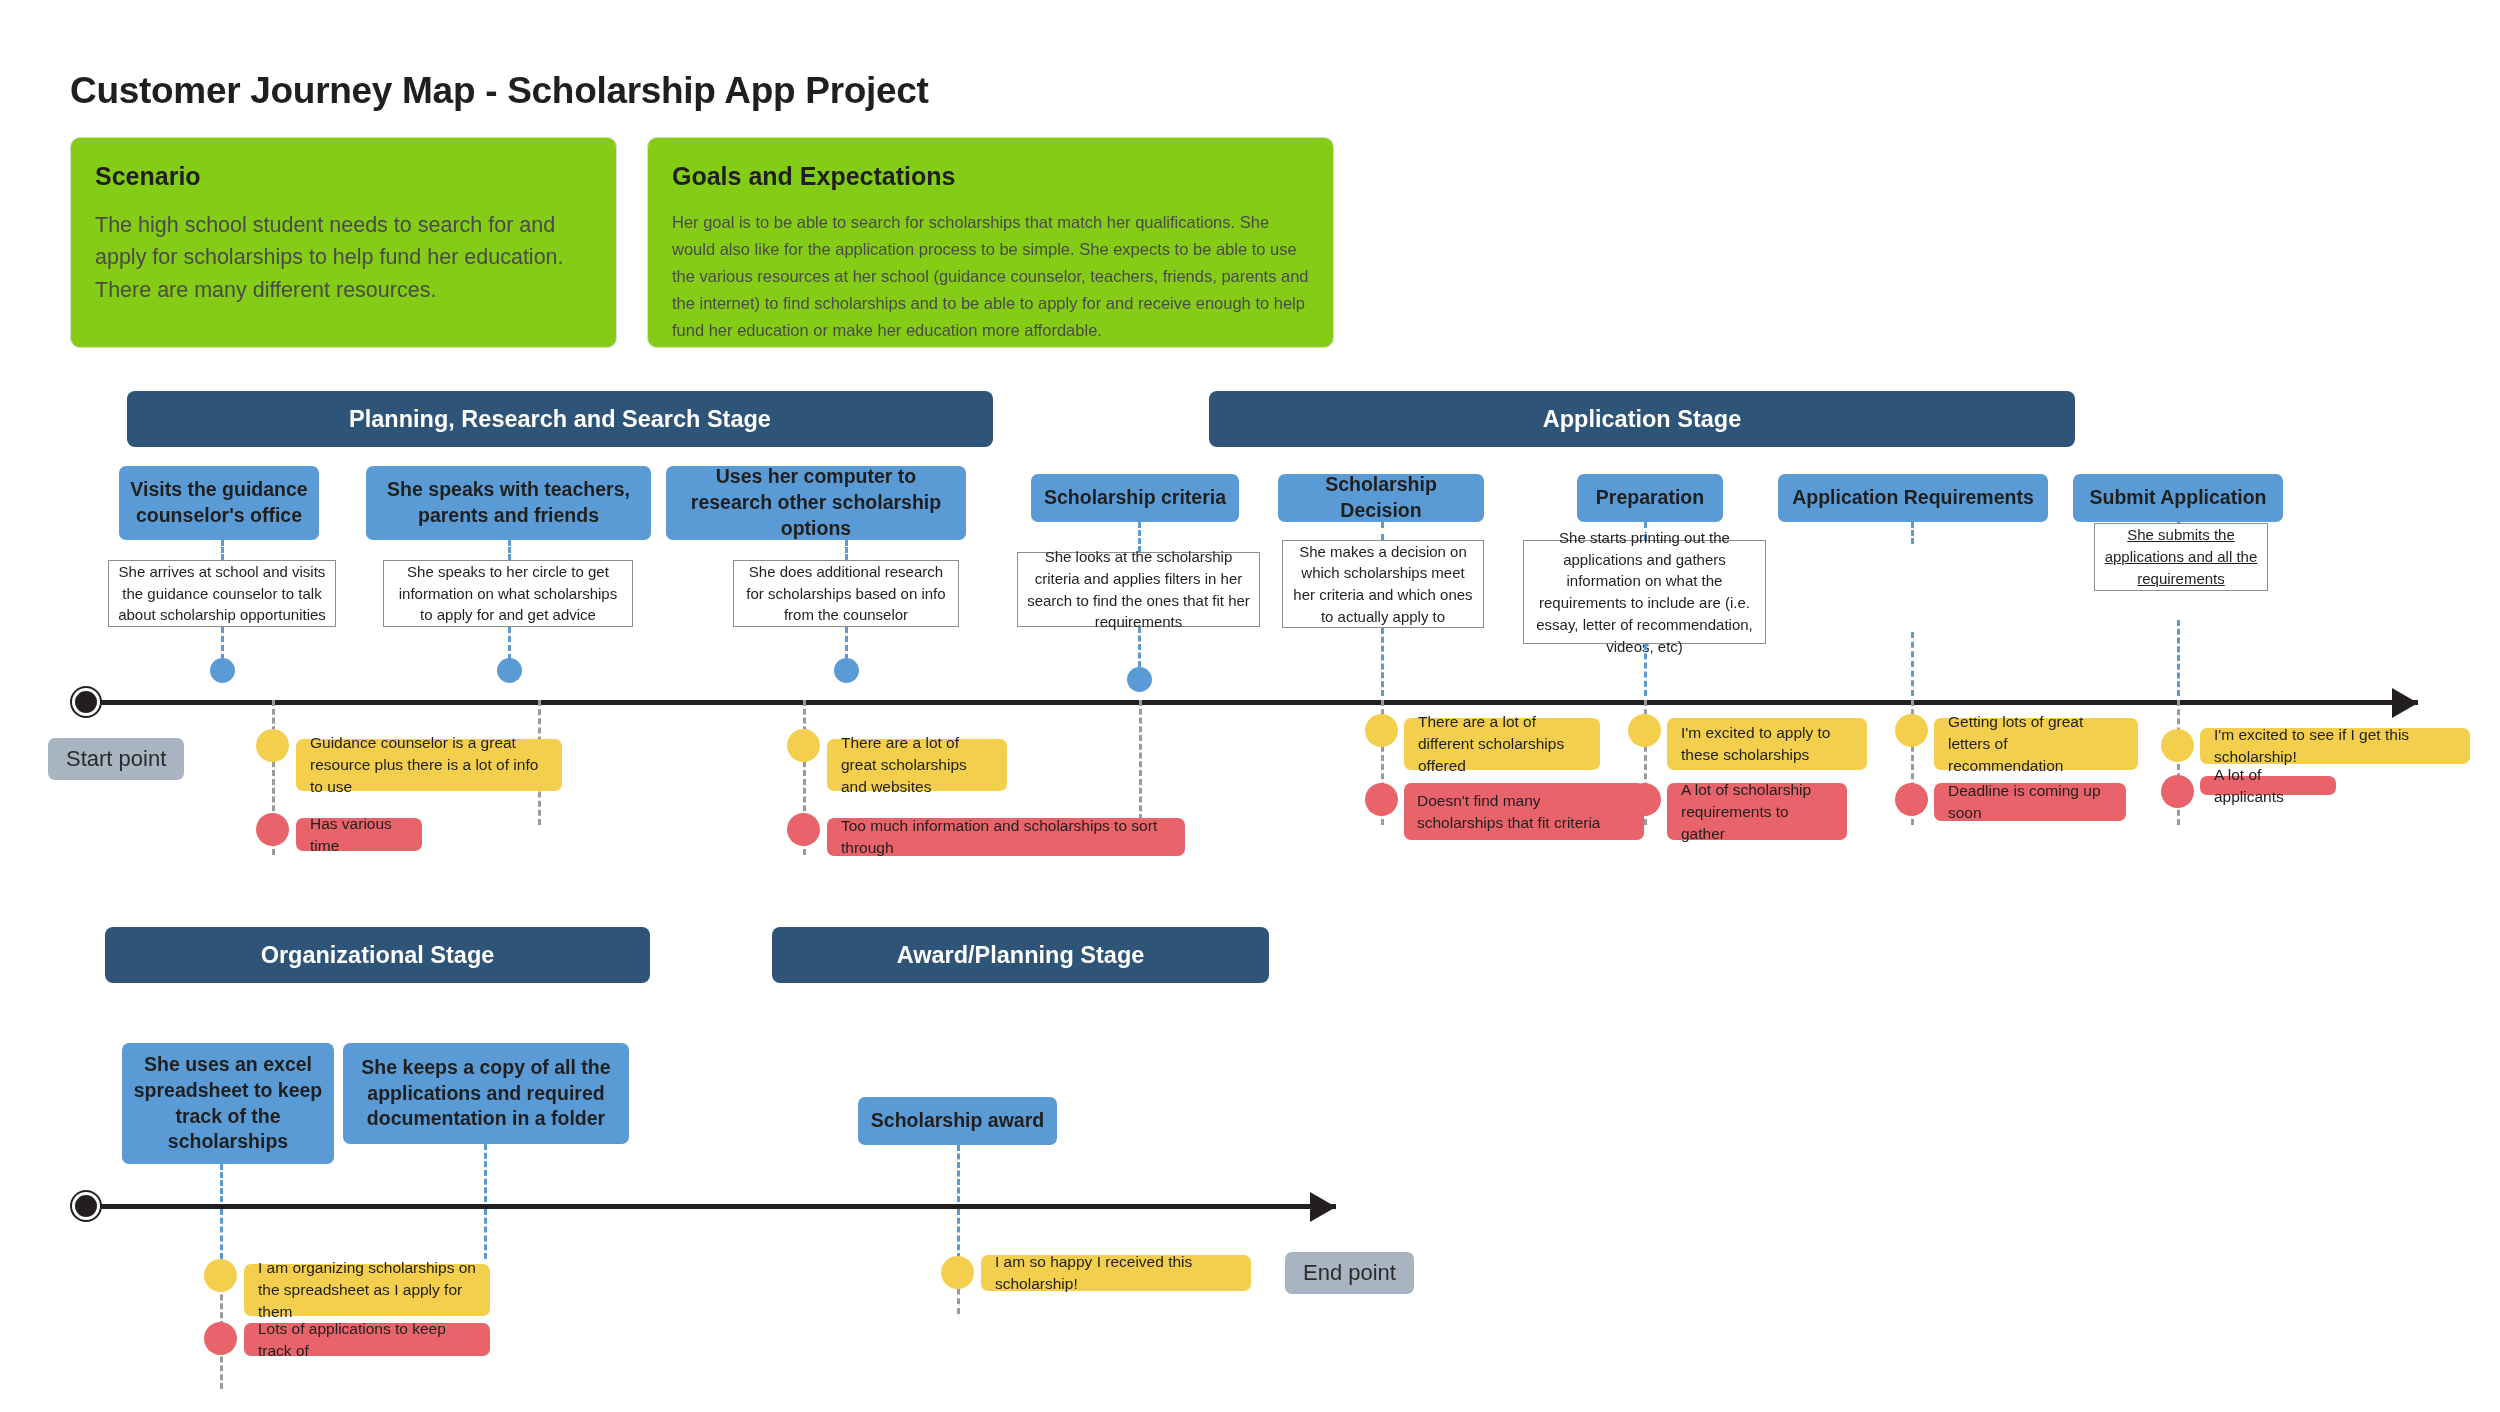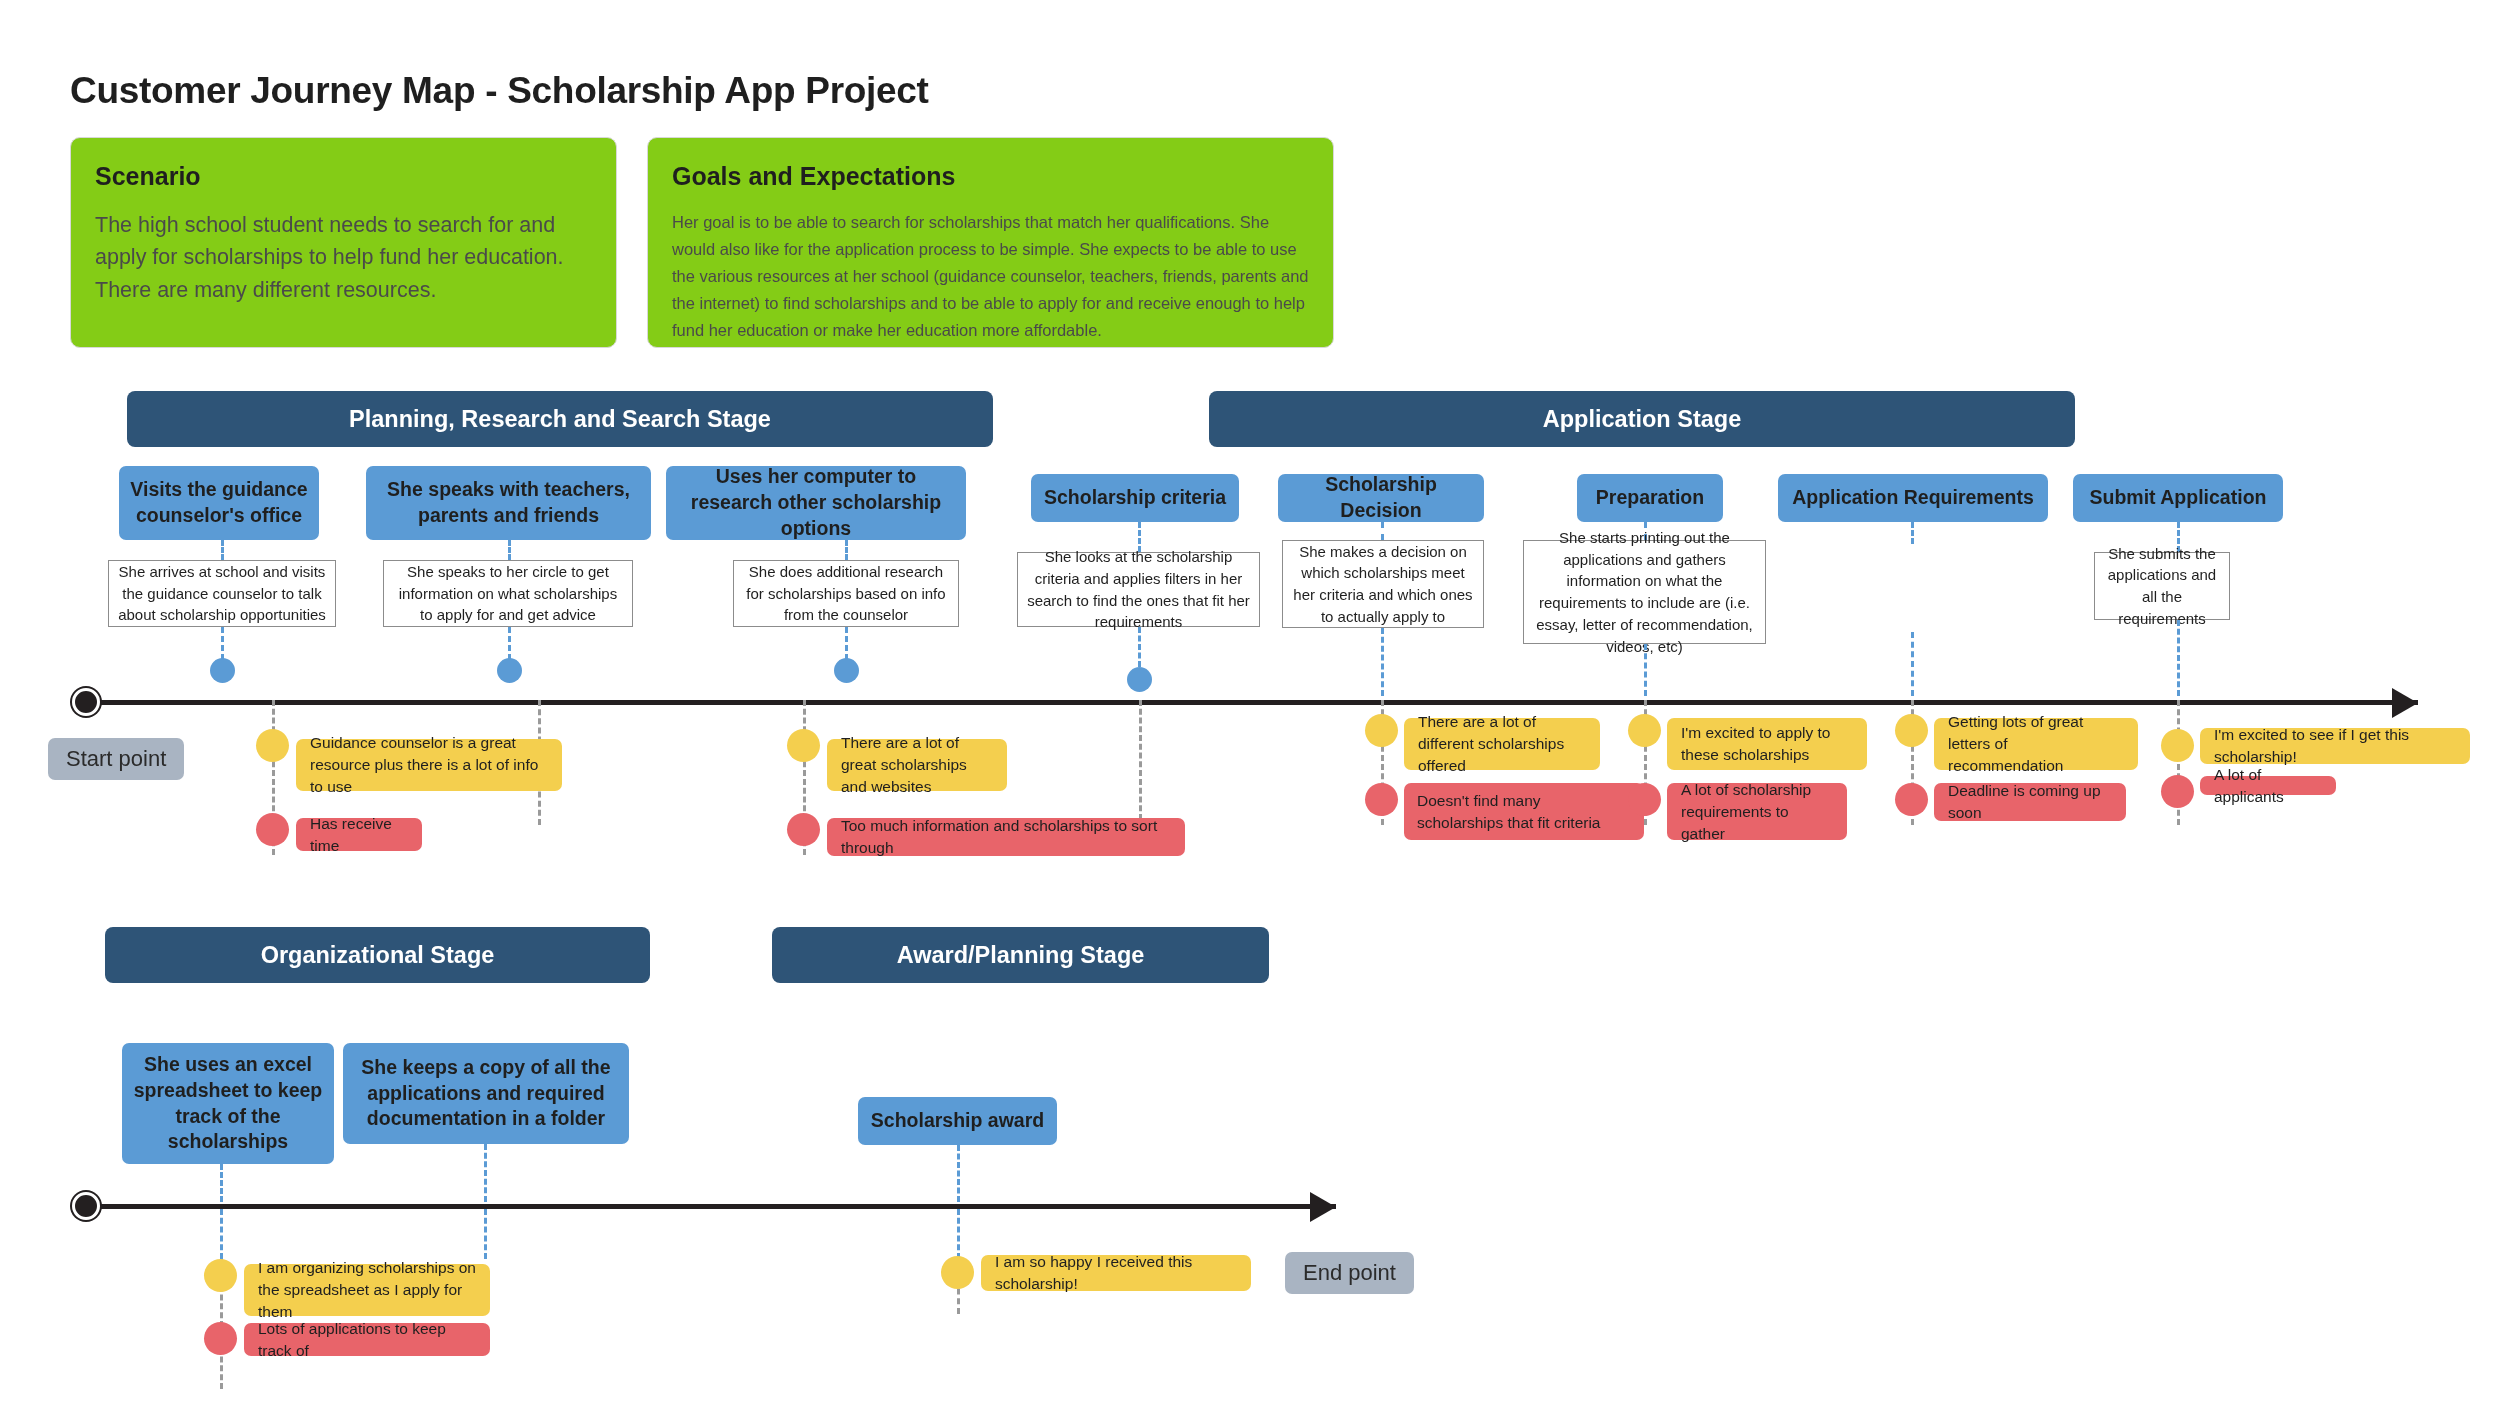--- a/index.html
+++ b/index.html
@@ -215,21 +215,21 @@
   <div class="dash-blue" style="left:1644px; top:522px; height:18px;"></div>
   <div class="dash-blue" style="left:1911px; top:522px; height:22px;"></div>
   <div class="dash-blue" style="left:2177px; top:522px; height:30px;"></div>
 
   <div class="detail-box" style="left:108px; top:560px; width:228px; height:67px;">She arrives at school and visits the guidance counselor to talk about scholarship opportunities</div>
   <div class="detail-box" style="left:383px; top:560px; width:250px; height:67px;">She speaks to her circle to get information on what scholarships to apply for and get advice</div>
   <div class="detail-box" style="left:733px; top:560px; width:226px; height:67px;">She does additional research for scholarships based on info from the counselor</div>
   <div class="detail-box" style="left:1017px; top:552px; width:243px; height:75px;">She looks at the scholarship criteria and applies filters in her search to find the ones that fit her requirements</div>
   <div class="detail-box" style="left:1282px; top:540px; width:202px; height:88px;">She makes a decision on which scholarships meet her criteria and which ones to actually apply to</div>
   <div class="detail-box" style="left:1523px; top:540px; width:243px; height:104px;">She starts printing out the applications and gathers information on what the requirements to include are (i.e. essay, letter of recommendation, videos, etc)</div>
-  <div class="detail-box" style="left:2094px; top:552px; width:136px; height:68px;">She submits the applications and all the requirements</div>
+  <div class="detail-box" style="left:2094px; top:523px; width:174px; height:68px;text-decoration:underline;">She submits the applications and all the requirements</div>
 
   <div class="dash-blue" style="left:221px; top:627px; height:33px;"></div>
   <div class="dash-blue" style="left:508px; top:627px; height:33px;"></div>
   <div class="dash-blue" style="left:845px; top:627px; height:33px;"></div>
   <div class="dash-blue" style="left:1138px; top:627px; height:40px;"></div>
 
   <div class="touch-dot" style="left:210px; top:658px;"></div>
   <div class="touch-dot" style="left:497px; top:658px;"></div>
   <div class="touch-dot" style="left:834px; top:658px;"></div>
   <div class="touch-dot" style="left:1127px; top:667px;"></div>
@@ -250,21 +250,21 @@
   <div class="dash-gray" style="left:1381px; top:700px; height:125px;"></div>
   <div class="dash-gray" style="left:1644px; top:700px; height:125px;"></div>
   <div class="dash-gray" style="left:1911px; top:700px; height:125px;"></div>
   <div class="dash-gray" style="left:2177px; top:700px; height:125px;"></div>
 
   <div class="point-pill" style="left:48px; top:738px;">Start point</div>
 
   <div class="emo-dot pos" style="left:256px; top:729px;"></div>
   <div class="emo-card pos" style="left:296px; top:739px; width:266px; height:52px;">Guidance counselor is a great resource plus there is a lot of info to use</div>
   <div class="emo-dot neg" style="left:256px; top:813px;"></div>
-  <div class="emo-card neg" style="left:296px; top:818px; width:126px; height:33px;">Has receive time</div>
+  <div class="emo-card neg" style="left:296px; top:818px; width:126px; height:33px;">Has various time</div>
 
   <div class="emo-dot pos" style="left:787px; top:729px;"></div>
   <div class="emo-card pos" style="left:827px; top:739px; width:180px; height:52px;">There are a lot of great scholarships and websites</div>
   <div class="emo-dot neg" style="left:787px; top:813px;"></div>
   <div class="emo-card neg" style="left:827px; top:818px; width:358px; height:38px;">Too much information and scholarships to sort through</div>
 
   <div class="emo-dot pos" style="left:1365px; top:714px;"></div>
   <div class="emo-card pos" style="left:1404px; top:718px; width:196px; height:52px;">There are a lot of different scholarships offered</div>
   <div class="emo-dot neg" style="left:1365px; top:783px;"></div>
   <div class="emo-card neg" style="left:1404px; top:783px; width:240px; height:57px;padding-left:13px;">Doesn't find many scholarships that fit criteria</div>

